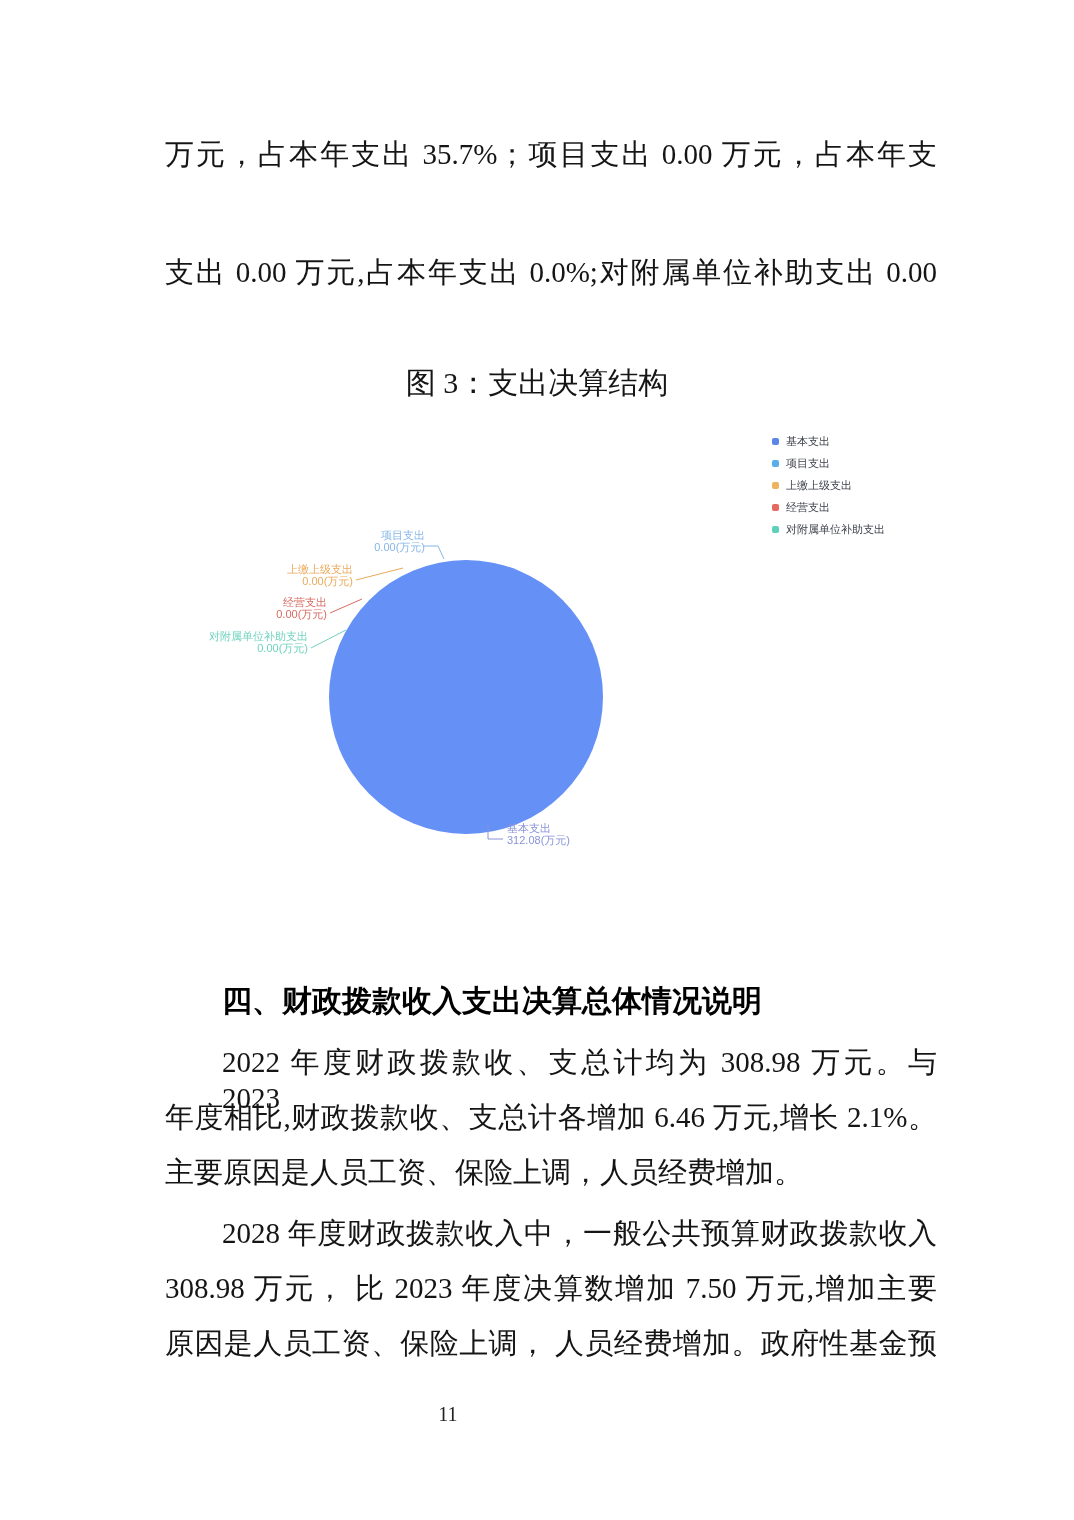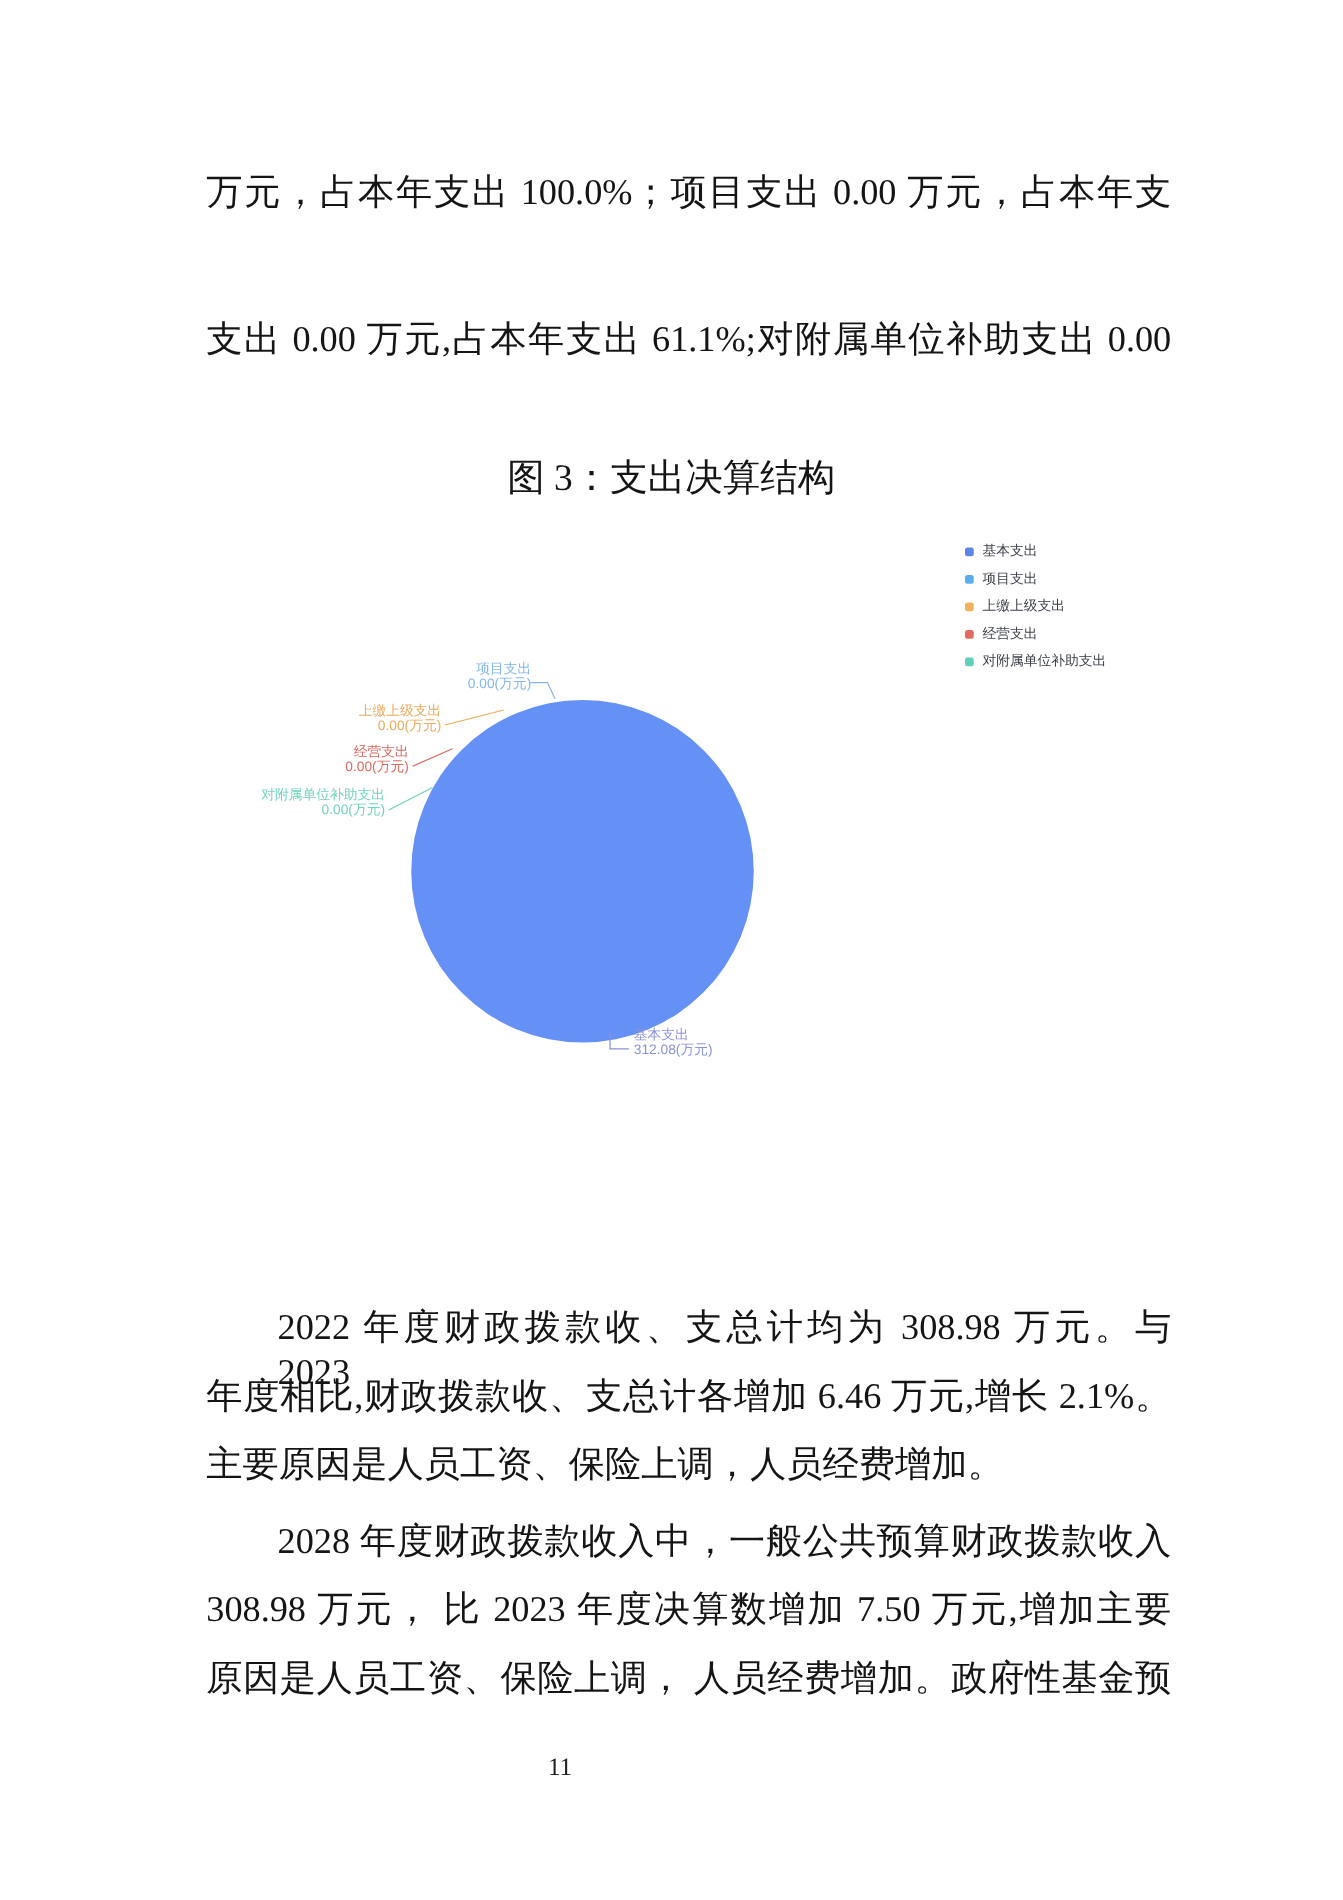--- a/index.html
+++ b/index.html
@@ -44,22 +44,22 @@
   .pagenum {
     position:absolute; left:0; top:1403px; width:896px;
     text-align:center; font-size:20px; color:#222;
   }
 </style>
 </head>
 <body>
 
 <div class="page">
 
-  <div class="bline just" style="top:136px">万元，占本年支出 100.0%；项目支出 0.00 万元，占本年支</div>
-  <div class="bline just" style="top:254px">支出 0.00 万元,占本年支出 61.1%;对附属单位补助支出 0.00</div>
+  <div class="bline just" style="top:136px">万元，占本年支出 35.7%；项目支出 0.00 万元，占本年支</div>
+  <div class="bline just" style="top:254px">支出 0.00 万元,占本年支出 0.0%;对附属单位补助支出 0.00</div>
 
   <div class="caption" style="top:365px">图 3：支出决算结构</div>
 
   <div class="chart">
     <svg width="1074" height="460" viewBox="0 0 1074 460">
       <circle cx="466" cy="277" r="137" style="fill: rgb(101, 144, 245);"></circle>
       <path d="M424,126 L438,126 L444,139" fill="none" stroke-width="1" style="stroke: rgb(133, 183, 232);"></path>
       <path d="M356,160 L403,148" fill="none" stroke-width="1" style="stroke: rgb(234, 170, 90);"></path>
       <path d="M330,193 L362,179" fill="none" stroke-width="1" style="stroke: rgb(217, 106, 96);"></path>
       <path d="M311,228 L346,210" fill="none" stroke-width="1" style="stroke: rgb(111, 211, 190);"></path>
@@ -104,20 +104,21 @@
         <span class="swatch" style="background-color: rgb(229, 105, 95);"></span>
         <span class="legend-label">经营支出</span>
       </div>
       <div class="legend-item">
         <span class="swatch" style="background-color: rgb(94, 208, 188);"></span>
         <span class="legend-label">对附属单位补助支出</span>
       </div>
     </div>
   </div>
 
+  <div class="heading" style="top:983px">四、财政拨款收入支出决算总体情况说明</div>
 
   <div class="bline just indent" style="top:1044px">2022 年度财政拨款收、支总计均为 308.98 万元。与 2023</div>
   <div class="bline just" style="top:1099px">年度相比,财政拨款收、支总计各增加 6.46 万元,增长 2.1%。</div>
   <div class="bline" style="top:1154px">主要原因是人员工资、保险上调，人员经费增加。</div>
 
   <div class="bline just indent" style="top:1215px">2028 年度财政拨款收入中，一般公共预算财政拨款收入</div>
   <div class="bline just" style="top:1270px">308.98 万元， 比 2023 年度决算数增加 7.50 万元,增加主要</div>
   <div class="bline just" style="top:1325px">原因是人员工资、保险上调， 人员经费增加。政府性基金预</div>
 
   <div class="pagenum">11</div>

